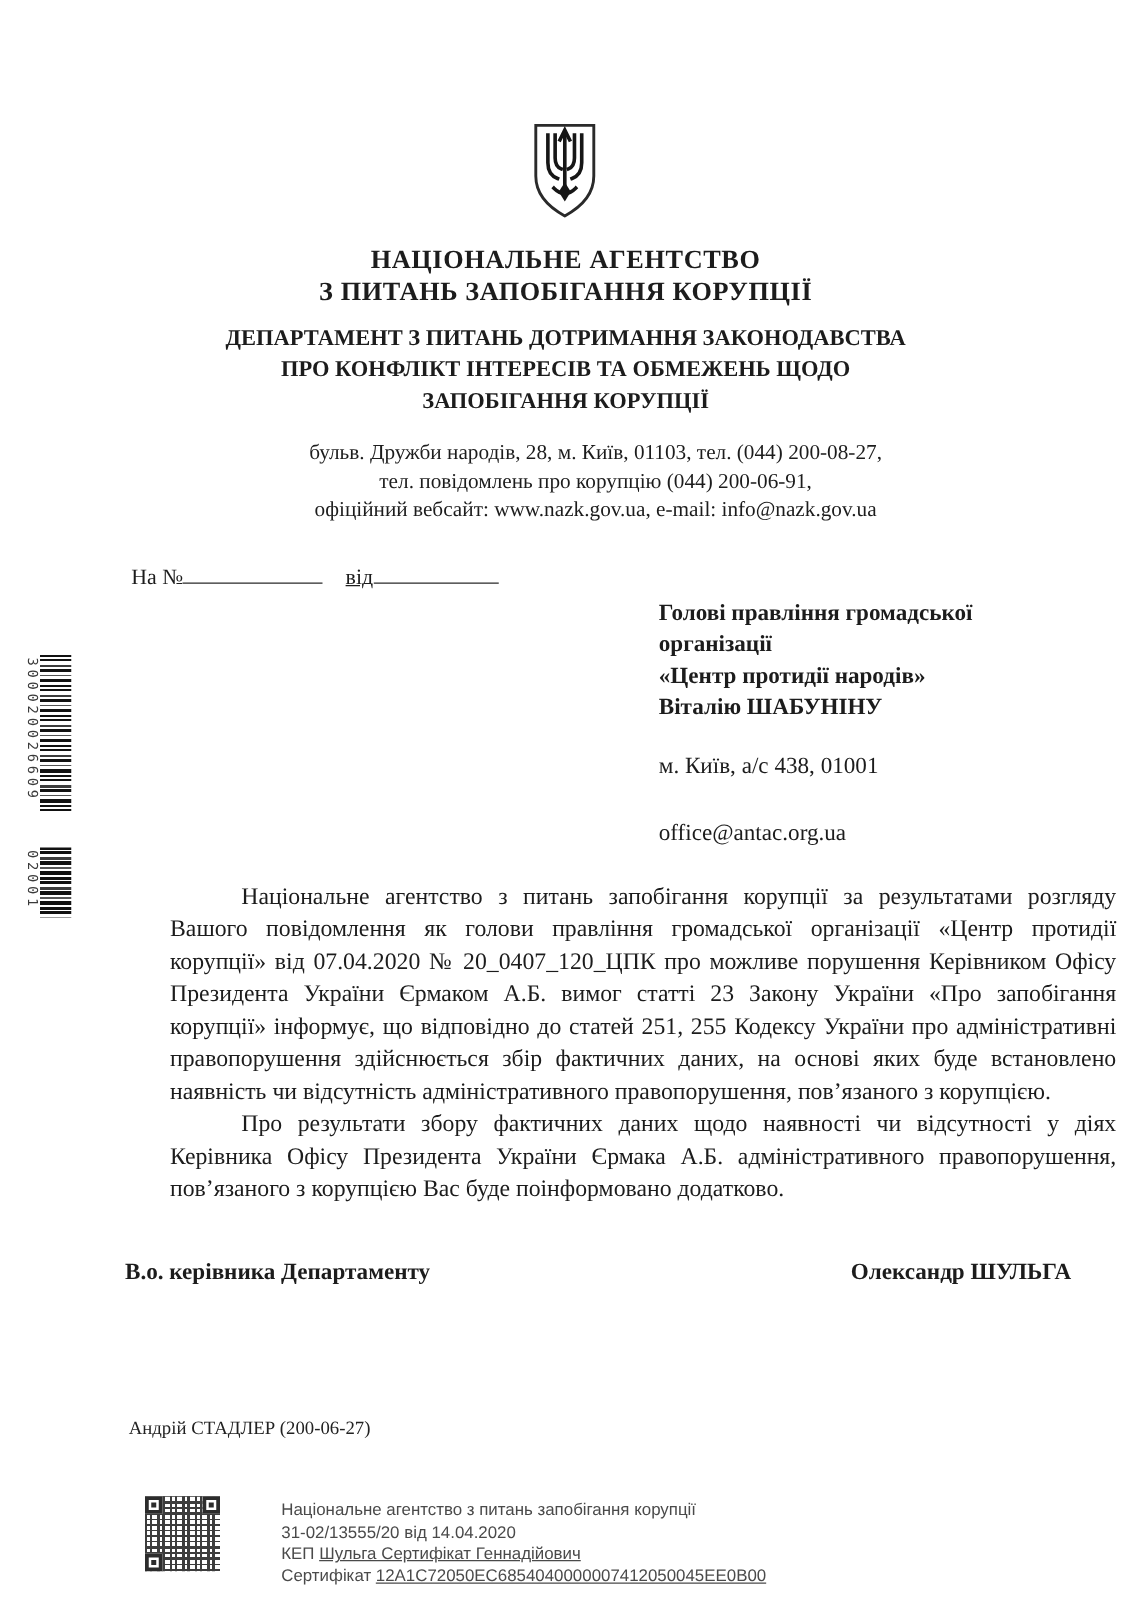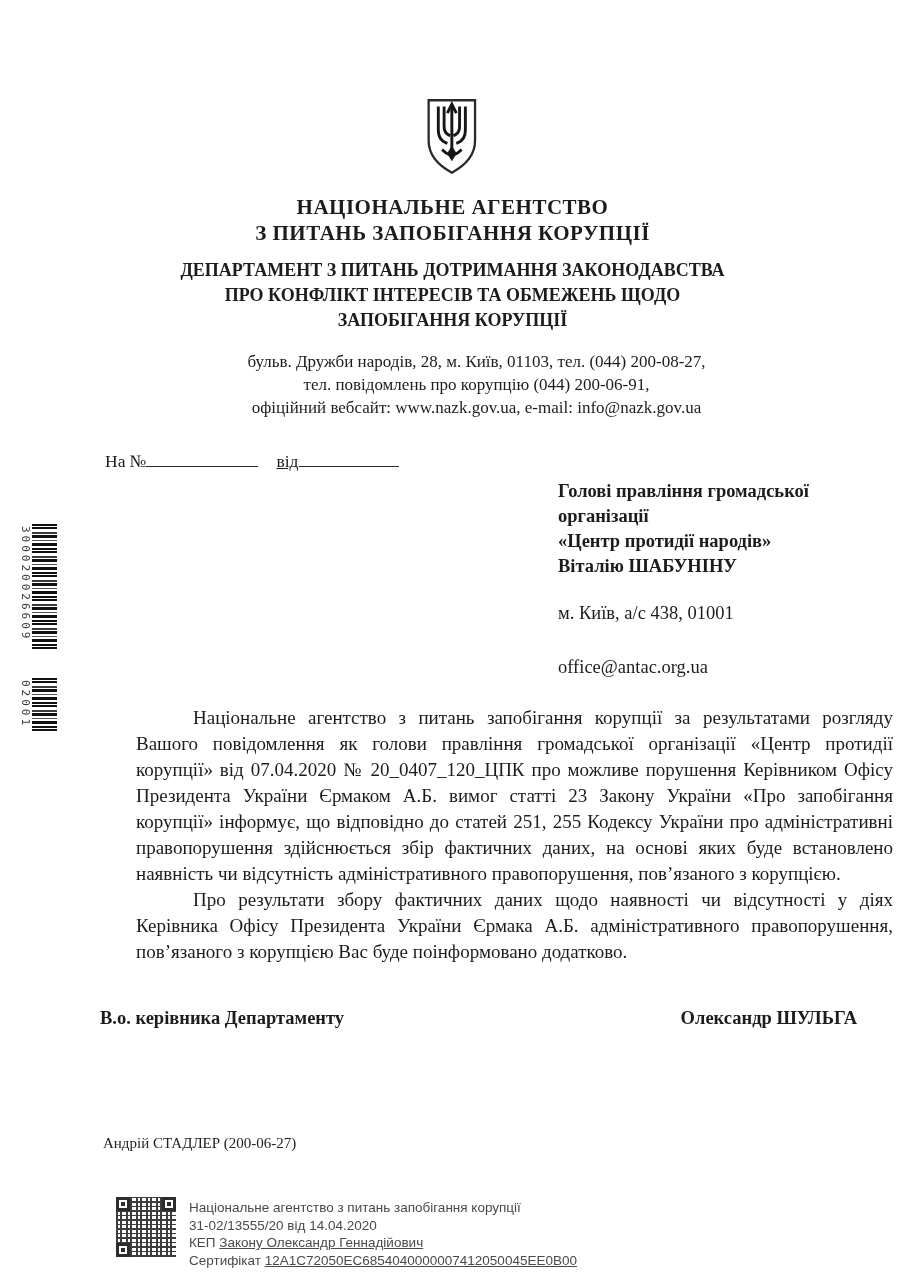--- a/index.html
+++ b/index.html
@@ -54,21 +54,21 @@
   }
 
   
   .ref-line{position:absolute;top:451px;left:105px;font-size:17.5px;}
   .ref-underline{display:inline-block;border-bottom:1px solid #2a2a2a;height:14px;vertical-align:baseline;}
   .u1{width:112px;}
   .u2{width:100px;}
   .ref-mid{margin-left:18px;text-decoration:underline;}
 
   
-  .recipient{position:absolute;left:527px;top:479px;width:332px;font-size:18.5px;margin-left:31px;}
+  .recipient{position:absolute;left:527px;top:479px;width:332px;font-size:18.5px;}
   .recipient .bold-lines{font-weight:bold;line-height:25px;}
   .recipient .addr{margin-top:24px;}
   .recipient .email{margin-top:33px;}
 
   
   .body-text{
     position:absolute;left:100px;top:705px;width:757px;
     font-size:19px;line-height:26px;text-align:justify;margin-left:36px;
   }
   .body-text p{margin:0;text-indent:57px;}
@@ -77,21 +77,21 @@
   .signature{
     position:absolute;left:100px;top:1008px;width:757px;
     display:flex;justify-content:space-between;
     font-weight:bold;font-size:18.5px;
   }
 
   
   .executor{position:absolute;left:103px;top:1135px;font-size:15px;color:#222;}
 
   
-  .stamp{position:absolute;left:116px;top:1197px;display:flex;align-items:flex-start;}
+  .stamp{position:absolute;left:116px;top:1197px;display:flex;align-items:flex-start;gap:36px;}
   .qr{
     position:relative;width:60px;height:60px;flex:0 0 auto;
     background-image:
       repeating-linear-gradient(0deg,#3d3d3d 0 2px,transparent 2px 5px,#3d3d3d 5px 6px,transparent 6px 9px),
       repeating-linear-gradient(90deg,#3d3d3d 0 2px,transparent 2px 4px,#3d3d3d 4px 6px,transparent 6px 10px);
     background-color:#fff;
   }
   .finder{position:absolute;width:14px;height:14px;border:3px solid #2c2c2c;background:#fff;box-sizing:border-box;}
   .finder::after{content:"";position:absolute;left:2px;top:2px;width:4px;height:4px;background:#2c2c2c;}
   .finder.tl{left:0;top:0;}
@@ -183,18 +183,18 @@
 
   <div class="stamp">
     <div class="qr">
       <div class="finder tl"></div>
       <div class="finder tr"></div>
       <div class="finder bl"></div>
     </div>
     <div class="stamp-text">
       <div>Національне агентство з питань запобігання корупції</div>
       <div>31-02/13555/20 від 14.04.2020</div>
-      <div><span>КЕП </span><span class="ul">Закону Олександр Геннадійович</span></div>
+      <div><span>КЕП </span><span class="ul">Шульга Сертифікат Геннадійович</span></div>
       <div><span>Сертифікат </span><span class="ul">12A1C72050EC6854040000007412050045EE0B00</span></div>
     </div>
   </div>
 
 </div>
 
 </body></html>

